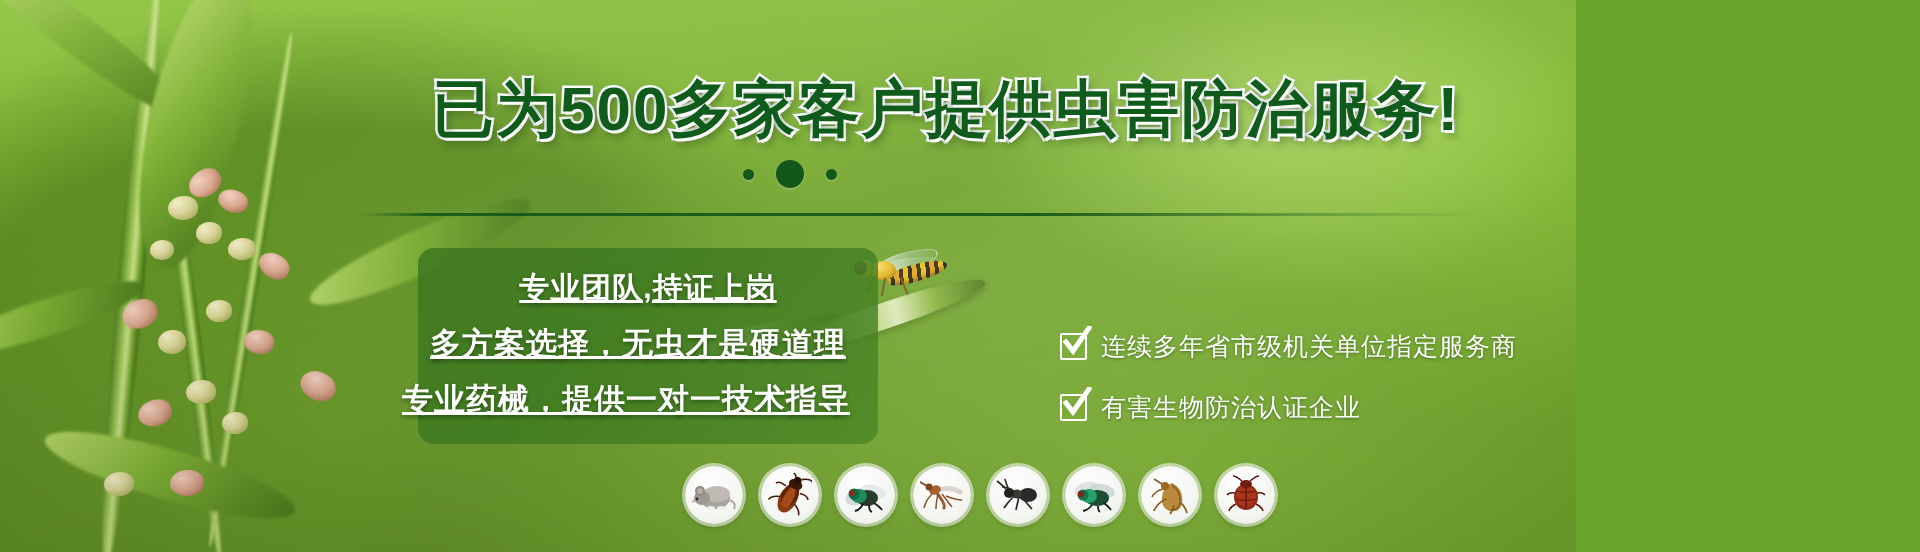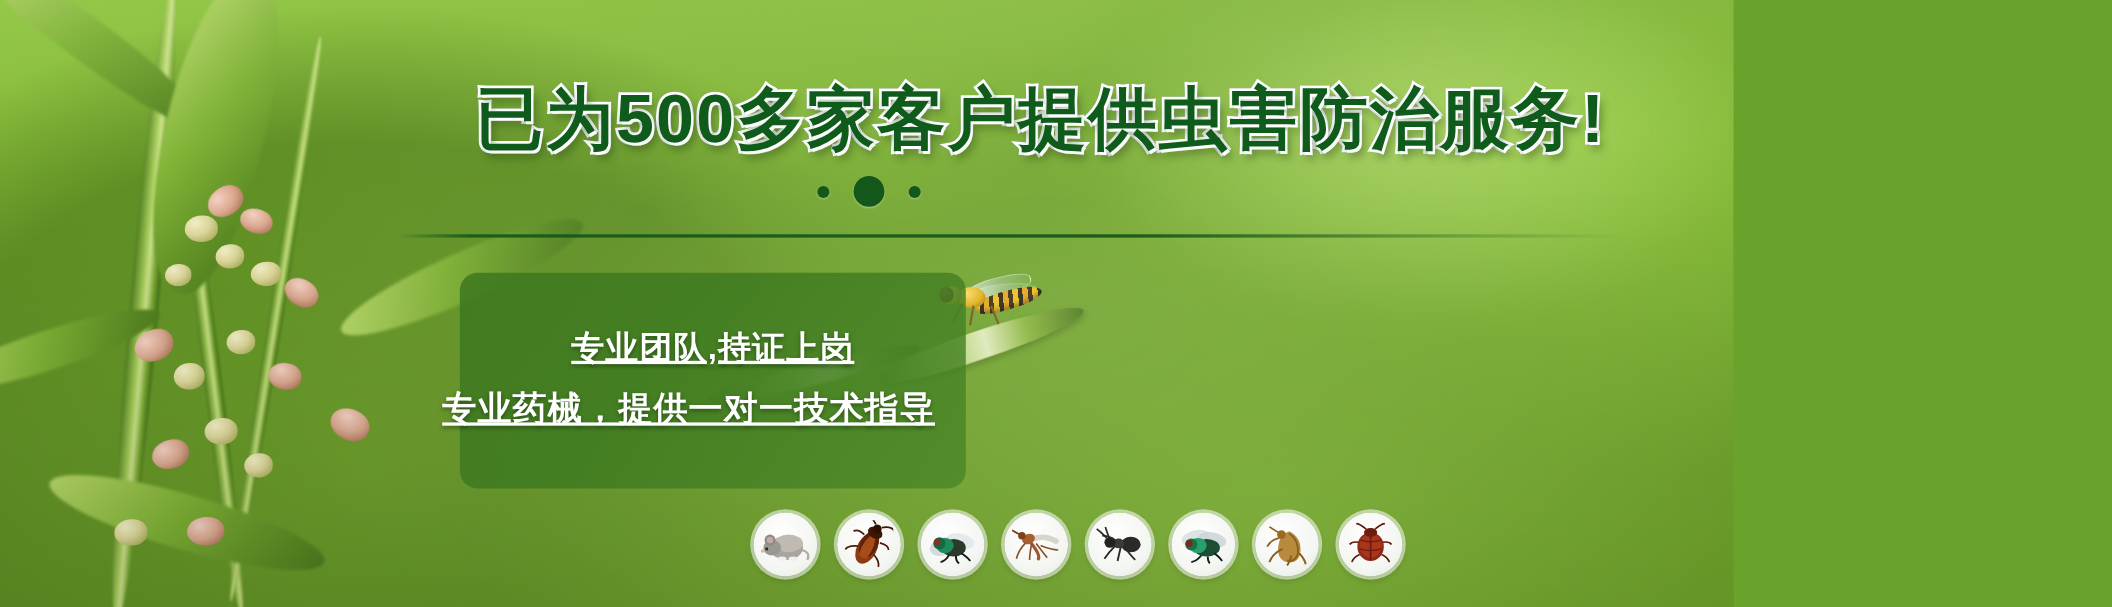--- a/index.html
+++ b/index.html
@@ -271,23 +271,47 @@
   </div>
 
   <div class="dots">
     <span class="dot s"></span>
     <span class="dot m"></span>
     <span class="dot s"></span>
   </div>
 
   <div class="panel">
     <div class="line l1">专业团队,持证上岗</div>
+    <div class="line l2">多方案选择，无虫才是硬道理</div>
     <div class="line l3">专业药械，提供一对一技术指导</div>
   </div>
 
+  <div class="checklist">
+
+    <div class="check-item">
+      <span class="check-box">
+        <span class="frame"></span>
+        <svg width="30" height="34" viewBox="0 0 30 34" aria-hidden="true">
+          <path d="M4 16 L11 25 L27 2" fill="none" stroke="#ffffff" stroke-width="5" stroke-linecap="square" stroke-linejoin="miter"></path>
+        </svg>
+      </span>
+      <span class="check-text">连续多年省市级机关单位指定服务商</span>
+    </div>
+
+    <div class="check-item">
+      <span class="check-box">
+        <span class="frame"></span>
+        <svg width="30" height="34" viewBox="0 0 30 34" aria-hidden="true">
+          <path d="M4 16 L11 25 L27 2" fill="none" stroke="#ffffff" stroke-width="5" stroke-linecap="square" stroke-linejoin="miter"></path>
+        </svg>
+      </span>
+      <span class="check-text">有害生物防治认证企业</span>
+    </div>
+
+  </div>
 
   <div class="pests">
 
     <span class="pest" title="mouse">
       <svg width="46" height="34" viewBox="0 0 46 34">
         <ellipse cx="24" cy="20" rx="15" ry="11" fill="#a8a49e"></ellipse>
         <ellipse cx="26" cy="16" rx="13" ry="8" fill="#bfbbb4"></ellipse>
         <ellipse cx="11" cy="20" rx="8" ry="7" fill="#9b9791"></ellipse>
         <circle cx="9" cy="13" r="5" fill="#8e8a84"></circle>
         <circle cx="9" cy="13" r="3" fill="#c3a9a4"></circle>

